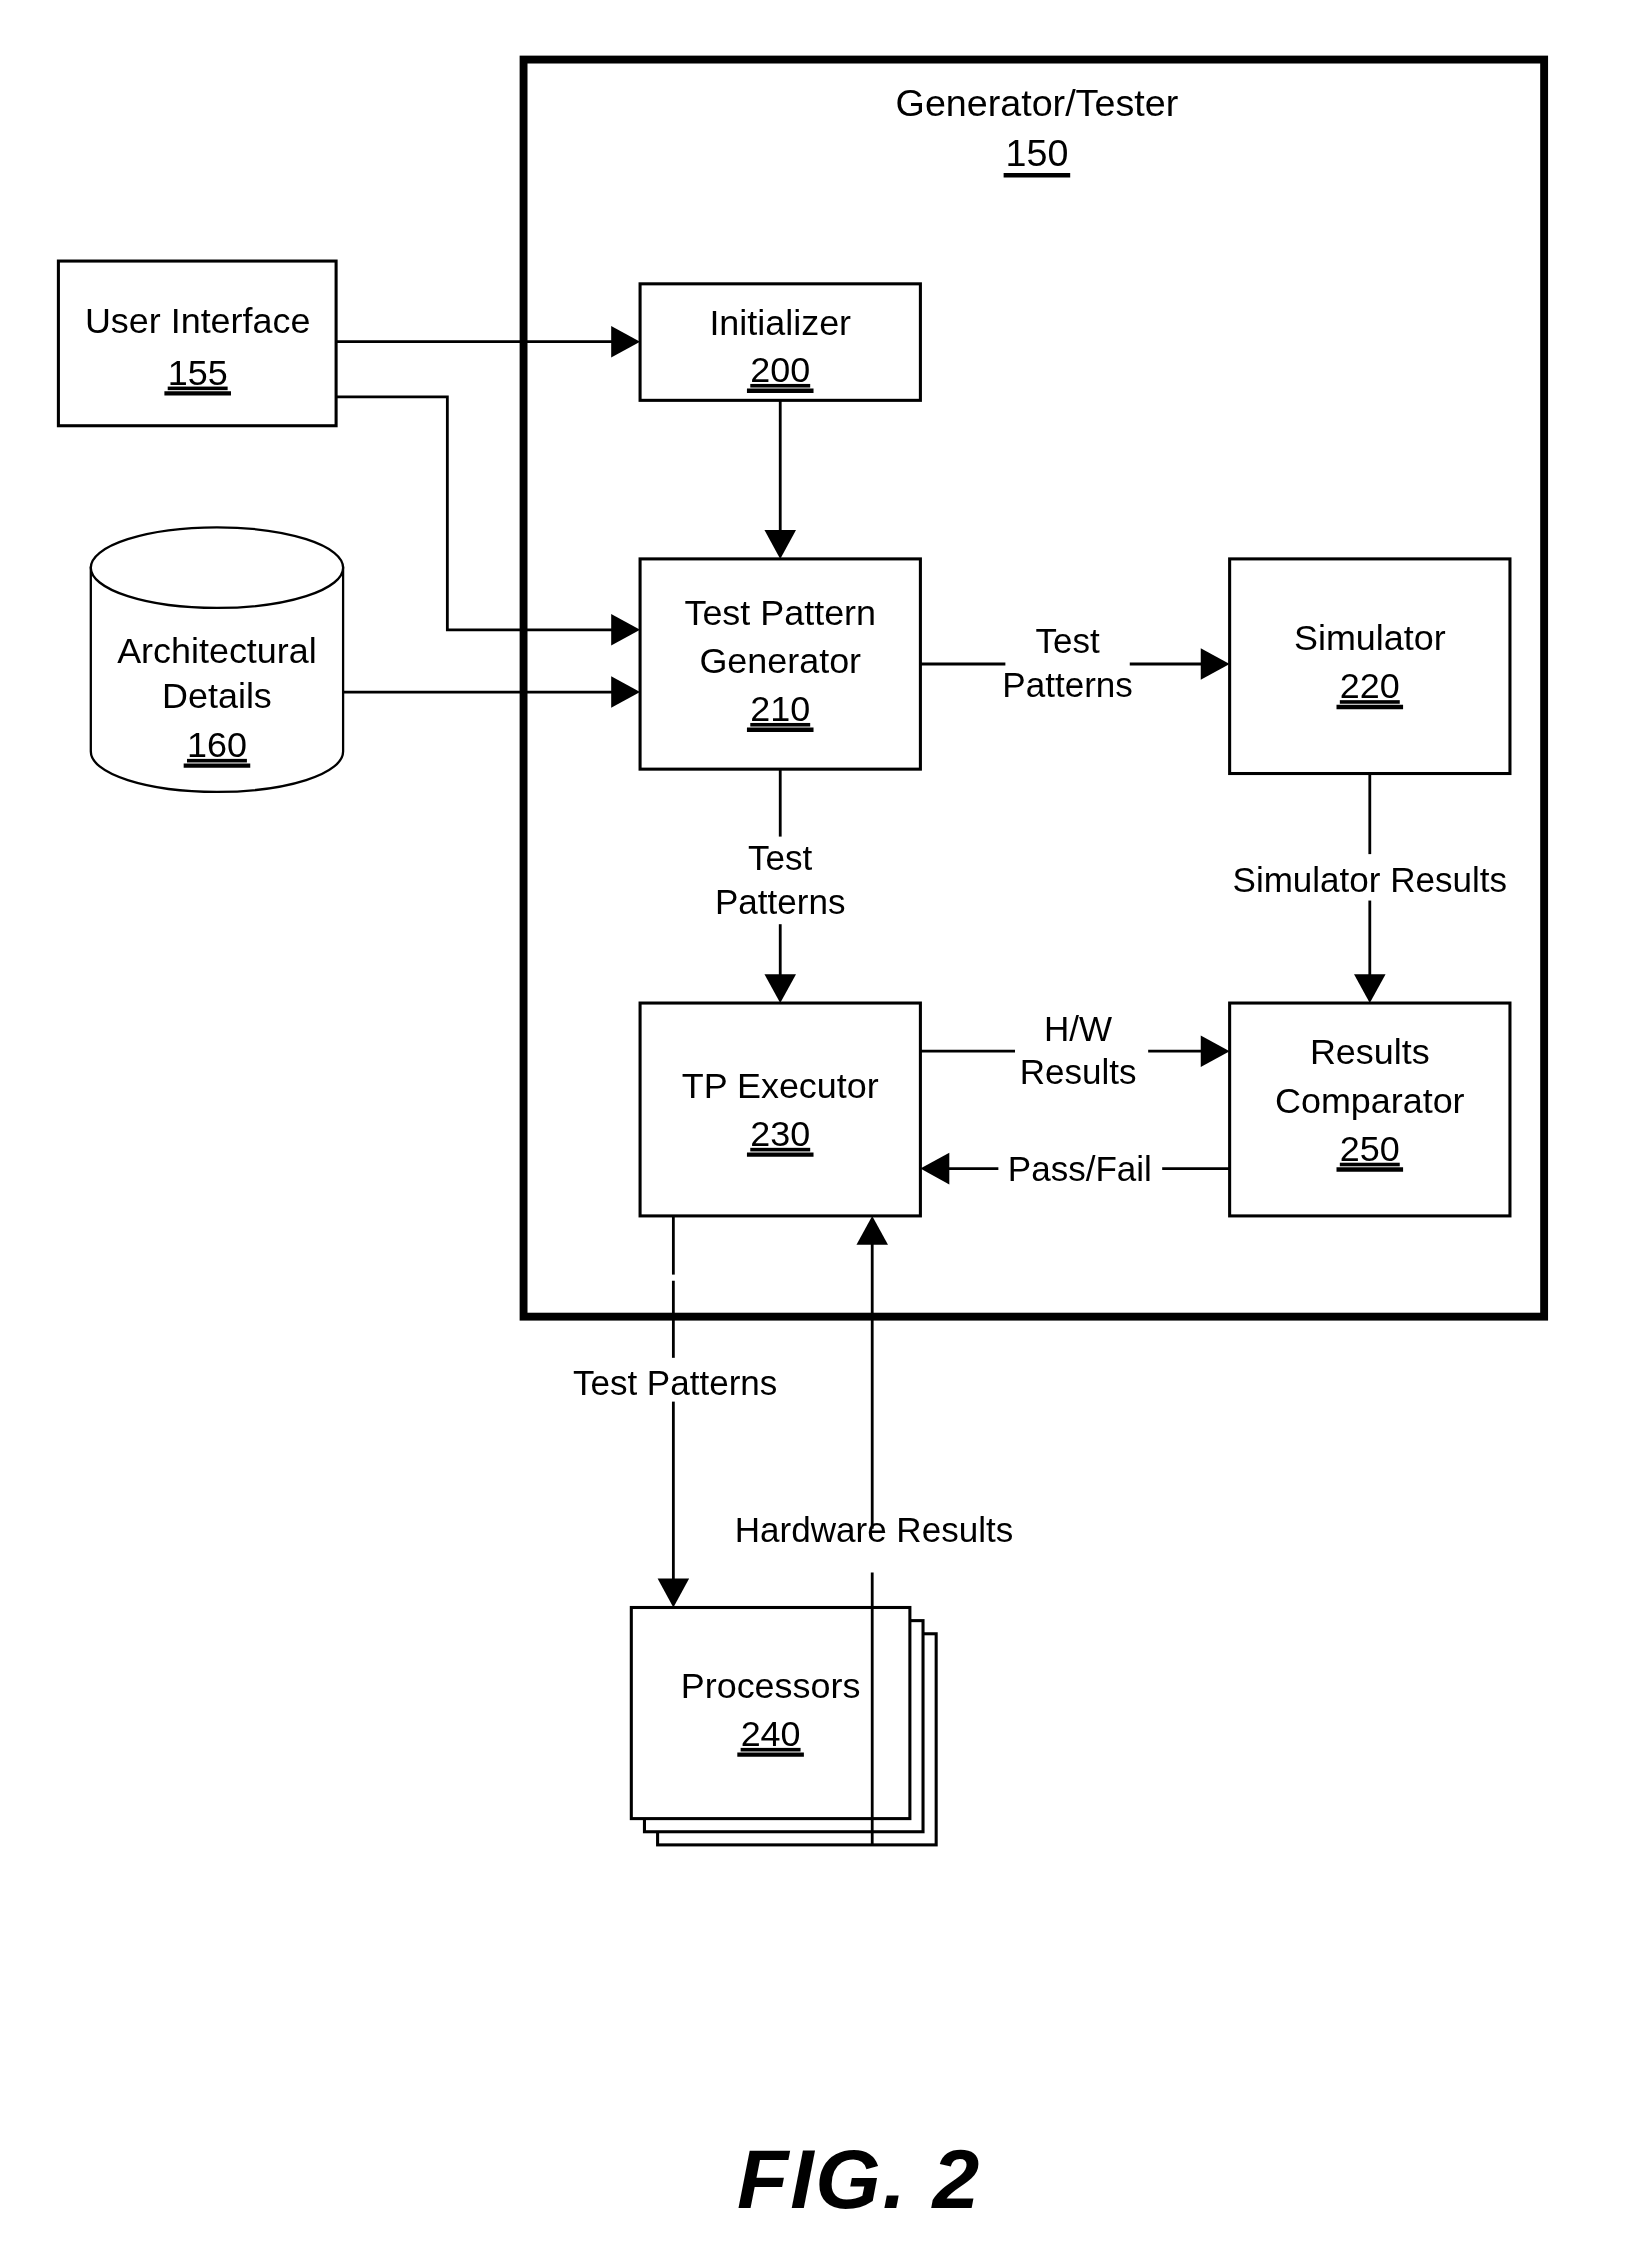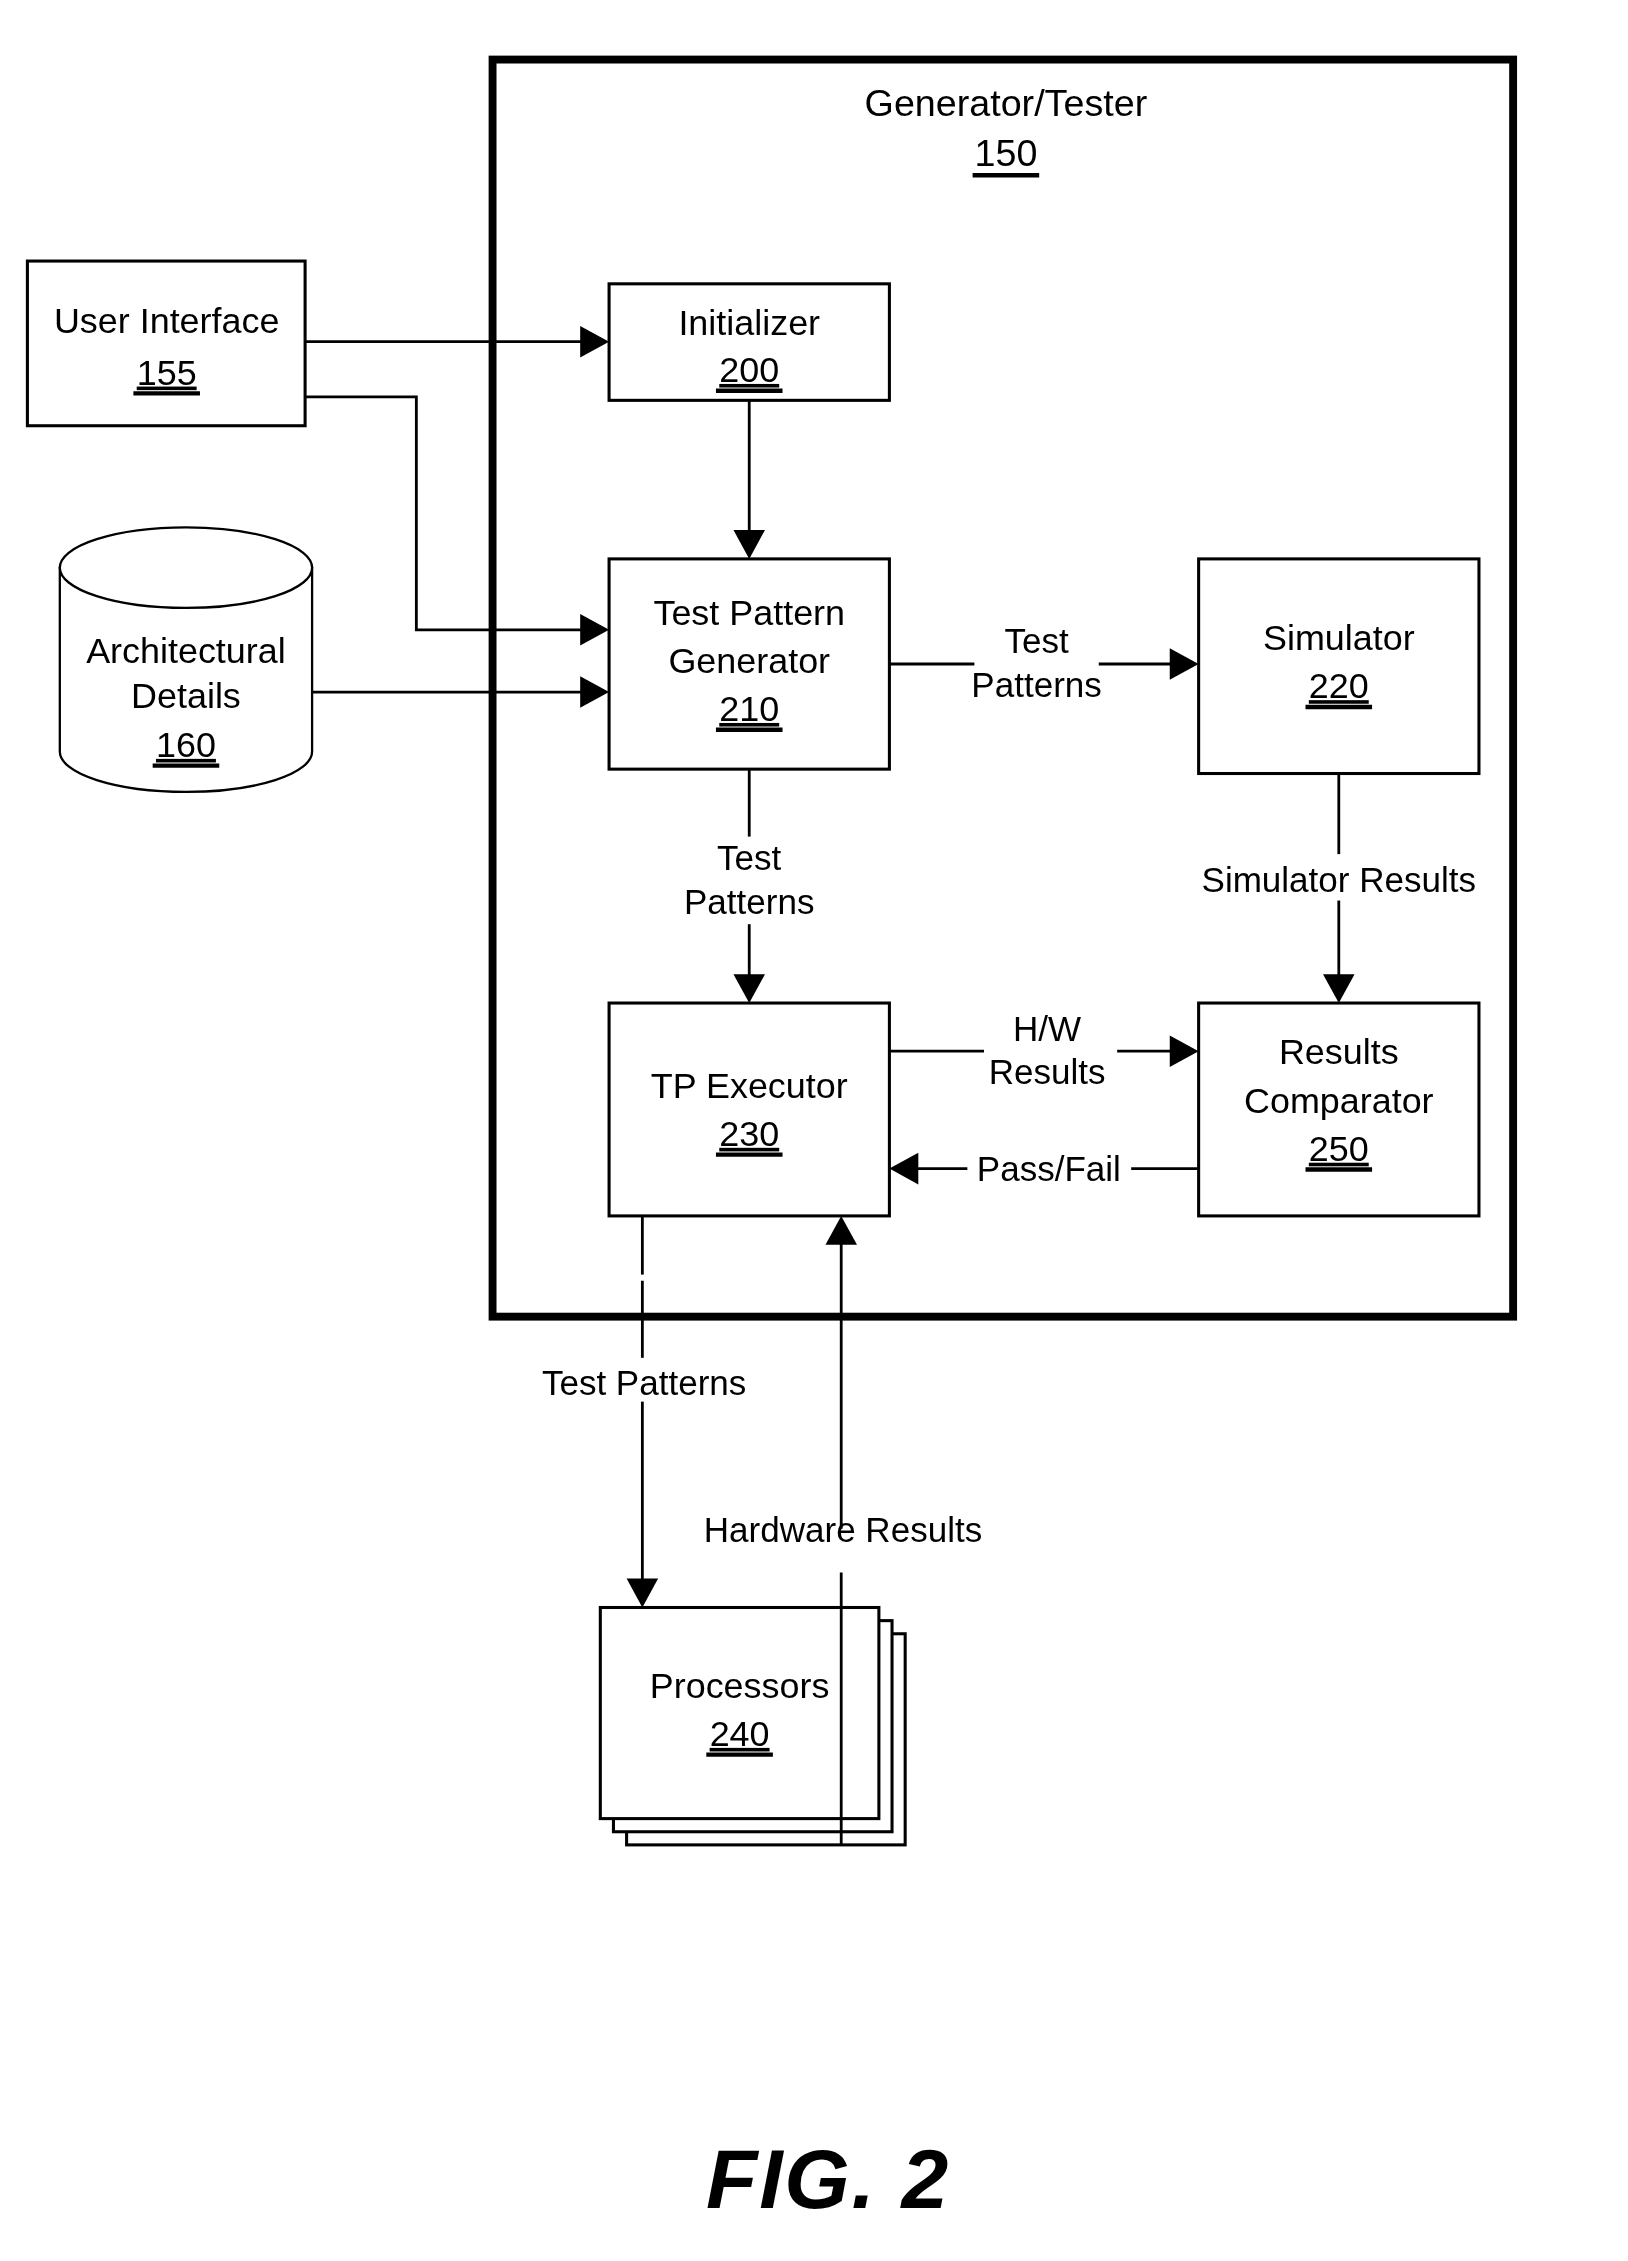--- a/index.html
+++ b/index.html
@@ -12,20 +12,21 @@
     width: 1629px;
     height: 2261px;
     font-family: "Liberation Sans", sans-serif;
     color: #000000;
     overflow: hidden;
   }
   #figure-root {
     position: relative;
     width: 1329px;
     height: 2261px;
+    padding-left: 31px;
   }
   svg#diagram {
     display: block;
     width: 1629px;
     height: 2261px;
   }
   .blk-stroke { stroke: #000000; stroke-width: 3.5; fill: #ffffff; }
   .outer-stroke { stroke: #000000; stroke-width: 9; fill: none; }
   .cyl-stroke { stroke: #000000; stroke-width: 2.6; fill: #ffffff; }
   .conn { stroke: #000000; stroke-width: 3.2; fill: none; }

